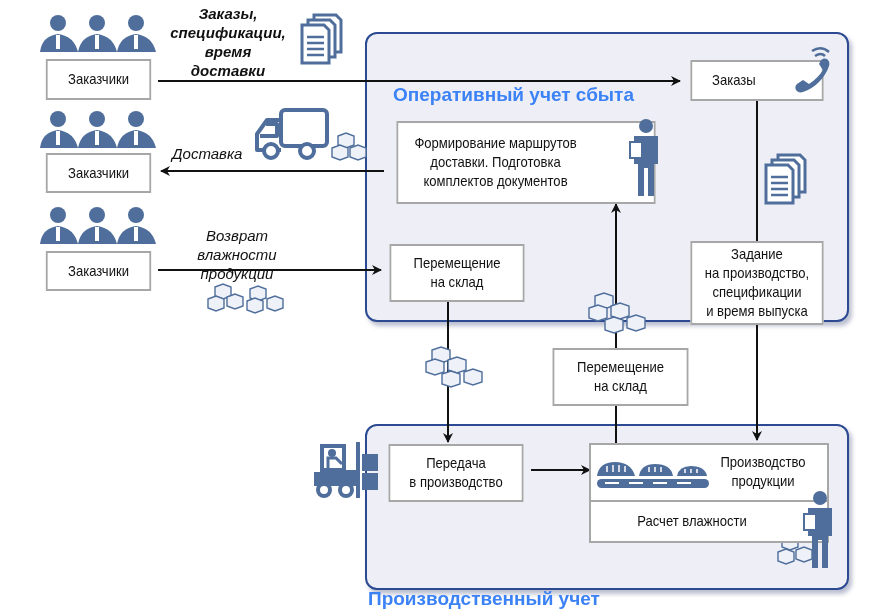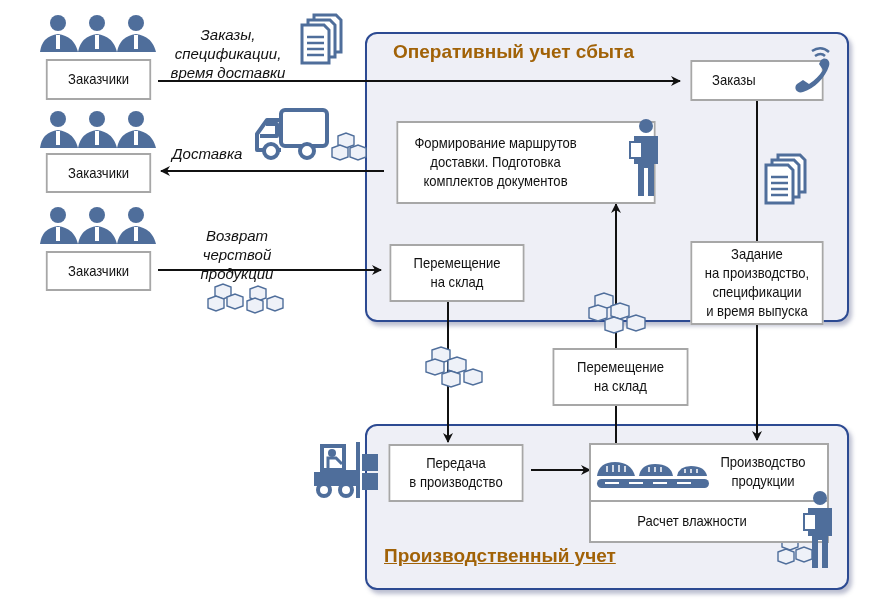--- a/index.html
+++ b/index.html
@@ -1,33 +1,33 @@
 <!DOCTYPE html>
 <html><head>
 <meta charset="utf-8">
 <style>
   html,body{margin:0;padding:0;background:#ffffff;}
   body{width:878px;height:609px;position:relative;overflow:hidden;font-family:"Liberation Sans","DejaVu Sans",sans-serif;color:#111;}
   .abs{position:absolute;}
   .panel{position:absolute;background:#eeeff6;border:2.5px solid #2c4a92;border-radius:12px;box-shadow:3px 4px 4px rgba(60,70,120,0.35);}
-  .panel-title{position:absolute;font-weight:bold;font-size:19px;color:#a16207;white-space:nowrap;}
+  .panel-title{position:absolute;font-weight:bold;font-size:19px;color:#3b82f6;white-space:nowrap;margin-top:43px;}
   .box{position:absolute;background:#fff;border:2.5px solid #a7a7a7;box-sizing:border-box;display:flex;align-items:center;justify-content:center;text-align:center;font-size:14.5px;line-height:19px;transform:scaleX(0.9);}
   .box span{display:block;}
   .lbl{position:absolute;font-style:italic;font-size:15px;line-height:19px;text-align:center;white-space:nowrap;}
   svg.lines{position:absolute;left:0;top:0;}
   .icon{position:absolute;}
 </style>
 </head>
 <body>
 
 <div class="panel" style="left:365px;top:32px;width:480px;height:286px;"></div>
 <div class="panel-title" style="left:393px;top:41px;">Оперативный учет сбыта</div>
 
 <div class="panel" style="left:365px;top:424px;width:480px;height:162px;"></div>
-<div class="panel-title" style="left:384px;top:545px;text-decoration:underline;">Производственный учет</div>
+<div class="panel-title" style="left:368px;top:545px;">Производственный учет</div>
 
 <svg class="lines" width="878" height="609">
   <defs>
     <marker id="ah" markerWidth="10" markerHeight="10" refX="9" refY="5" orient="auto" markerUnits="userSpaceOnUse">
       <path d="M0,0 L10,5 L0,10 L3,5 Z" fill="#111"></path>
     </marker>
   </defs>
 
   <line x1="158" y1="81" x2="680" y2="81" stroke="#111" stroke-width="2" marker-end="url(#ah)"></line>
 
@@ -97,25 +97,25 @@
   <g fill="#fff">
       <rect x="18" y="21" width="4" height="14"></rect>
       <rect x="57" y="21" width="4" height="14"></rect>
       <rect x="96" y="21" width="4" height="14"></rect>
     </g>
 </svg>
 <div class="box" style="left:40px;top:251px;width:117px;height:40px;">
     <span>Заказчики</span>
   </div>
 
-<div class="lbl" style="left:168px;top:25px;width:120px;white-space:pre-line;">Заказы,
+<div class="lbl" style="left:168px;top:4px;width:120px;white-space:pre-line;font-weight:bold;">Заказы,
 спецификации,
 время доставки</div>
 <div class="lbl" style="left:172px;top:144px;font-style:italic;">Доставка</div>
-<div class="lbl" style="left:170px;top:226px;width:134px;white-space:pre-line;">Возврат черствой
+<div class="lbl" style="left:170px;top:226px;width:134px;white-space:pre-line;">Возврат влажности
 продукции</div>
 
 <svg class="icon" style="left:300px;top:12px;" width="44" height="54" viewBox="0 0 44 54">
   <g fill="#fff" stroke="#4f6e9b" stroke-width="3">
     <path d="M14,3 H36 L41,8 V40 H14 Z"></path>
     <path d="M8,8 H30 L35,13 V45 H8 Z"></path>
     <path d="M2,13 H24 L29,18 V51 H2 Z"></path>
   </g>
   <g stroke="#4f6e9b" stroke-width="2.5">
       <line x1="7" y1="25" x2="24" y2="25"></line>

